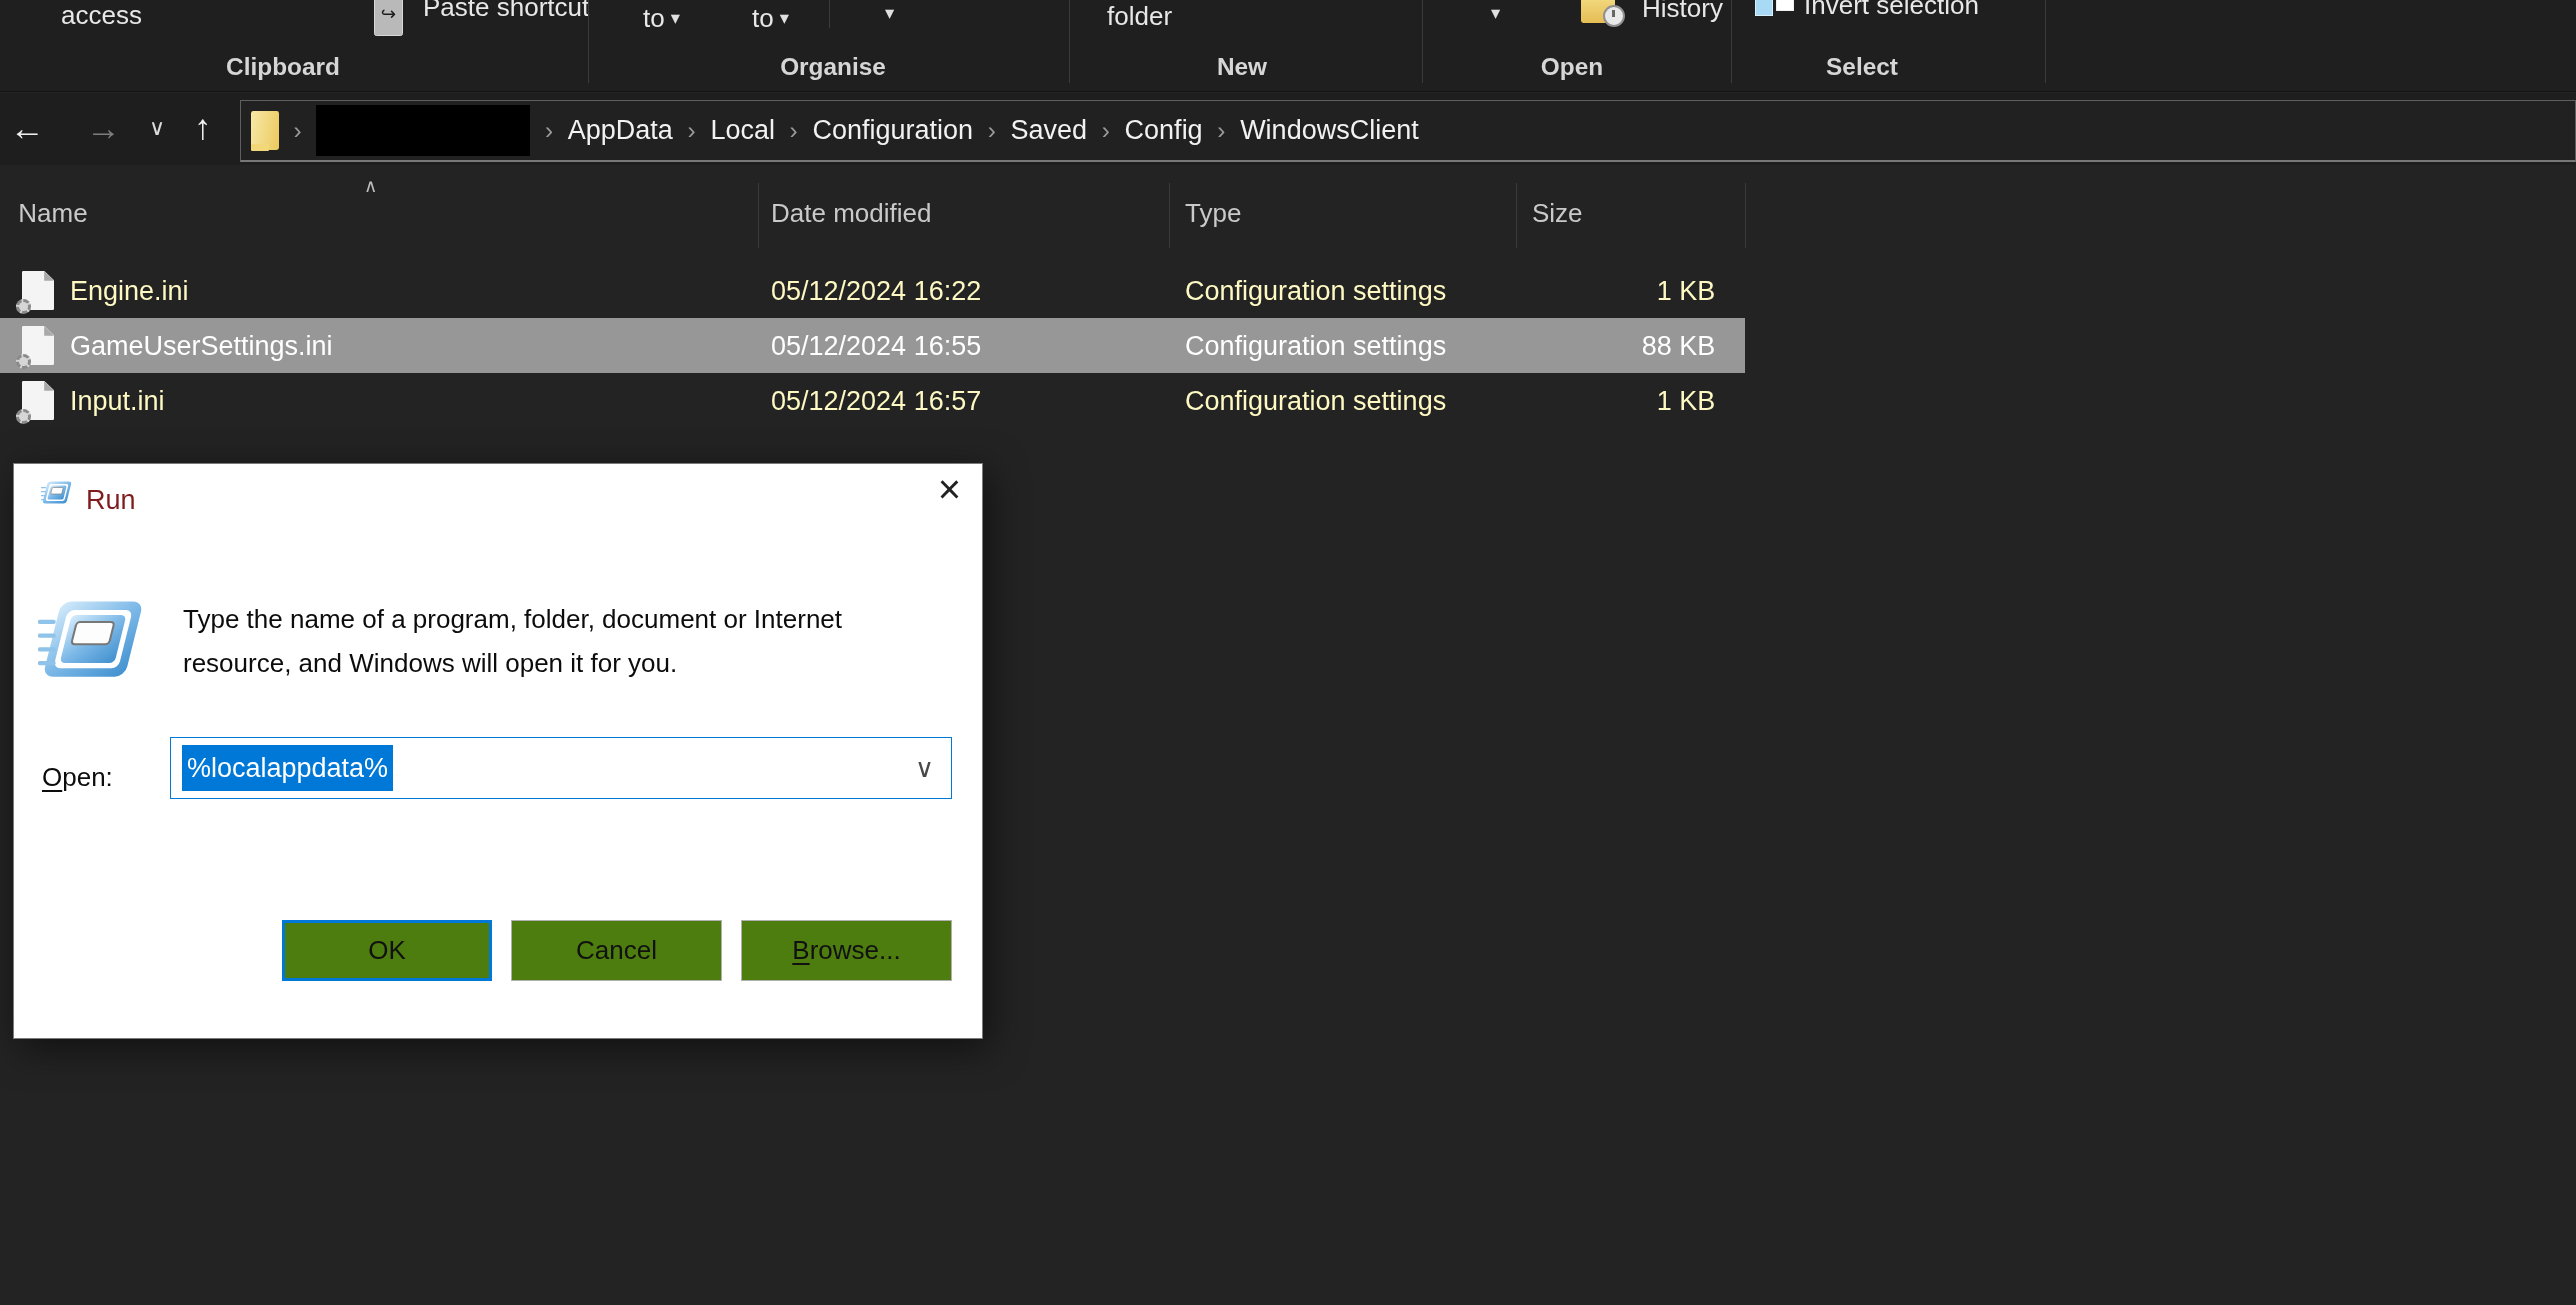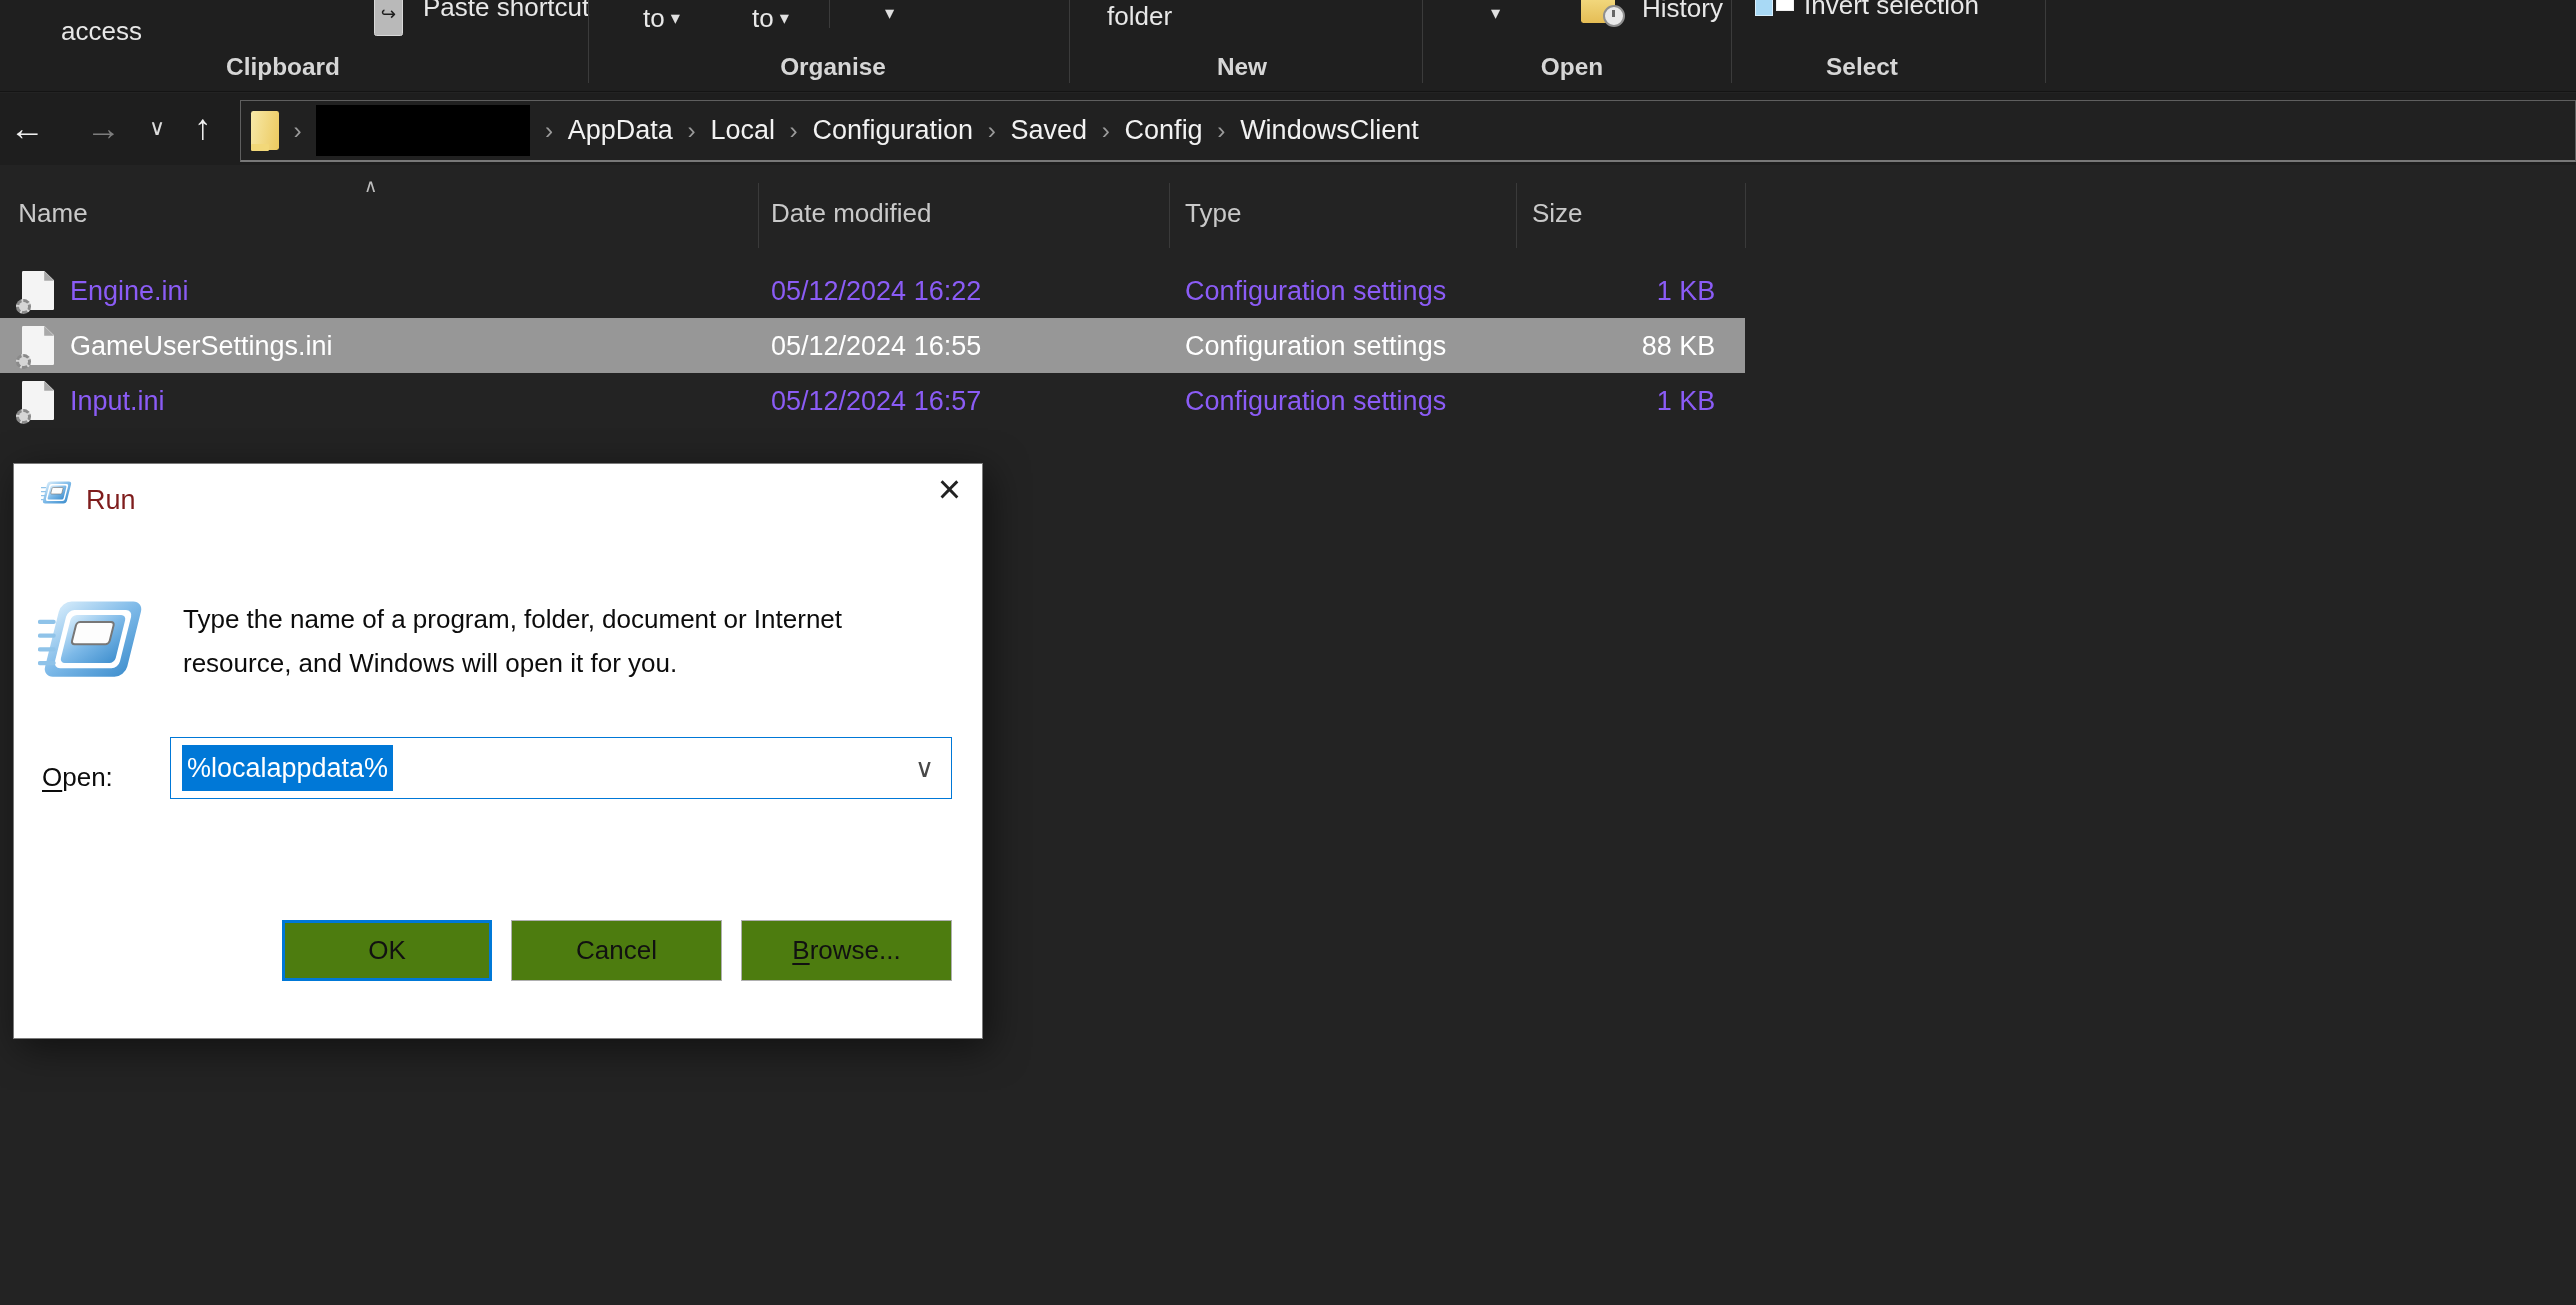--- a/index.html
+++ b/index.html
@@ -42,21 +42,21 @@
   .crumb-sep{font-size:24.4px;color:#9a9a9a;margin:0 14.7px;flex:0 0 auto;}
   .redacted-box{width:214px;height:51px;background:#000;flex:0 0 auto;}
   .crumb{font-size:27px;color:#f2f2f2;white-space:nowrap;flex:0 0 auto;}
   
   .hdr-label{position:absolute;top:198px;font-size:26px;color:#c9c9c9;white-space:nowrap;}
   .sort-caret{position:absolute;left:364px;top:175px;font-size:18.3px;color:#bdbdbd;}
   .col-sep{position:absolute;top:183px;width:1.2px;height:65px;background:#3a3a3a;}
   
   .frow{position:absolute;left:0;width:1745px;height:55px;}
   .frow.selected{background:#979797;}
-  .frow .cell{position:absolute;top:50%;transform:translateY(-50%);font-size:27px;color:#8b5cf6;white-space:nowrap;}
+  .frow .cell{position:absolute;top:50%;transform:translateY(-50%);font-size:27px;color:#fef9c3;white-space:nowrap;}
   .frow.selected .cell{color:#ffffff;}
   .cell-name{left:70px;}
   .cell-date{left:771px;}
   .cell-type{left:1185px;}
   .cell-size{left:1501px;width:229px;text-align:right;padding-right:14.7px;}
   .file-ico{position:absolute;left:22px;top:8px;width:32px;height:39px;}
   .file-ico .page{position:absolute;inset:0;background:#f4f4f4;border-radius:1.2px;
     clip-path:polygon(0 0,70% 0,100% 24%,100% 100%,0 100%);}
   .file-ico .fold{position:absolute;right:0;top:0;width:9.8px;height:9.8px;background:#a9a9a9;
     clip-path:polygon(0 0,100% 100%,0 100%);}
@@ -84,21 +84,21 @@
   .dlg-btn .ul{text-decoration:underline;text-underline-offset:3.7px;}
 </style>
 </head>
 <body>
 
 <div class="screen">
 
   <div class="ribbon-bg"></div>
   <div class="navbar-bg"></div>
 
-  <div class="rb-frag" style="left:61px;top:1.2px;margin-top:16px;">access</div>
+  <div class="rb-frag" style="left:61px;top:1.2px;">access</div>
 
   <div class="paste-ico">
       <span>↪</span>
     </div>
   <div class="rb-frag" style="left:423px;top:-7.3px;">Paste shortcut</div>
 
   <div class="rb-frag" style="left:643px;top:3.7px;"><span>to</span><span class="rb-caret">▾</span></div>
   <div class="rb-frag" style="left:752px;top:3.7px;"><span>to</span><span class="rb-caret">▾</span></div>
 
   <div class="rb-caret-lone" style="left:885px;top:2.4px;">▾</div>

